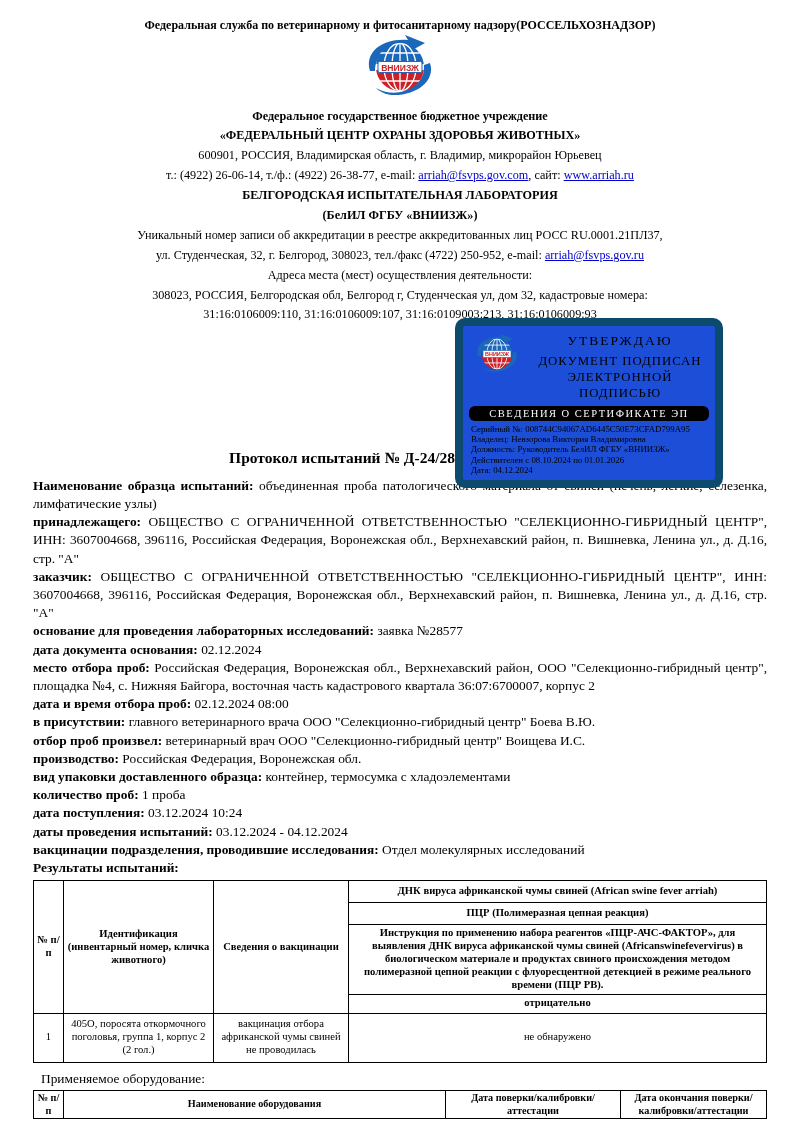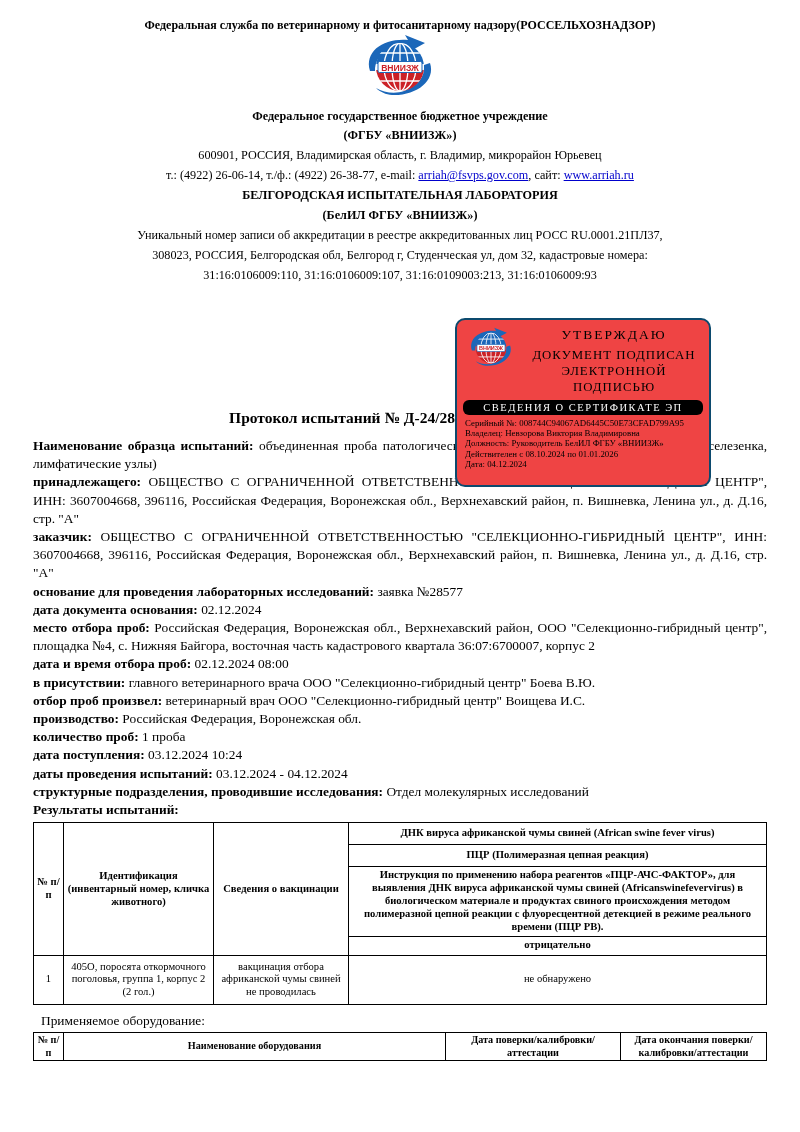--- a/index.html
+++ b/index.html
@@ -10,22 +10,22 @@
   .page{padding:16px 33px 0 33px;}
   .center{text-align:center;}
   .hdr-agency{font-weight:bold;font-size:12px;margin:2px 0 2px;}
   .logo-wrap{width:88px;margin:0 auto;}
   .hdr-line{font-size:12.2px;margin:5.5px 0;line-height:1.18;}
   .hdr-bold{font-weight:bold;}
   a.doc-link{color:#0000cc;text-decoration:underline;cursor:pointer;}
   
   .stamp{
     position:absolute;left:455px;top:318px;width:252px;
-    border:2px solid #0c4a6e;border-radius:10px;background:#ef4444;z-index:3;
-    padding:5px 0 16px 0;
+    border:8px solid #0c4a6e;border-radius:10px;background:#1d4ed8;z-index:3;
+    padding:5px 0 5px 0;
   }
   .stamp-top{position:relative;min-height:54px;}
   .stamp-logo{position:absolute;left:6px;top:0px;}
   .stamp-right{margin-left:62px;text-align:center;}
   .stamp-approve{font-size:13.5px;letter-spacing:2px;margin-top:2px;}
   .stamp-signed{font-size:12.8px;letter-spacing:1px;line-height:1.25;margin-top:5px;}
   .cert-bar{
     background:#000;color:#fff;font-size:10.5px;letter-spacing:1.5px;
     text-align:center;margin:4px 6px 3px 6px;padding:2px 0 2px 0;border-radius:6px;
   }
@@ -70,26 +70,28 @@
           <line x1="20" y1="18" x2="68" y2="18"></line>
           <line x1="20" y1="46" x2="68" y2="46"></line>
         </g>
       </g>
       <rect x="22" y="26.5" width="44" height="11" fill="#fff" stroke="#1b67b9" stroke-width="1" rx="1.5"></rect>
       <text x="44" y="35.5" text-anchor="middle" font-family="Liberation Sans, sans-serif" font-size="8.6" font-weight="bold" fill="#cc2127">ВНИИЗЖ</text>
     </svg>
   </div>
 
   <div class="center hdr-line hdr-bold">Федеральное государственное бюджетное учреждение</div>
-  <div class="center hdr-line hdr-bold">(ФГБУ «ВНИИЗЖ»)</div>
+  <div class="center hdr-line hdr-bold">«ФЕДЕРАЛЬНЫЙ ЦЕНТР ОХРАНЫ ЗДОРОВЬЯ ЖИВОТНЫХ»</div>
   <div class="center hdr-line">600901, РОССИЯ, Владимирская область, г. Владимир, микрорайон Юрьевец</div>
   <div class="center hdr-line"><span>т.: (4922) 26-06-14, т./ф.: (4922) 26-38-77, e-mail: </span><a class="doc-link">arriah@fsvps.gov.com</a><span>, сайт: </span><a class="doc-link">www.arriah.ru</a></div>
   <div class="center hdr-line hdr-bold">БЕЛГОРОДСКАЯ ИСПЫТАТЕЛЬНАЯ ЛАБОРАТОРИЯ</div>
   <div class="center hdr-line hdr-bold">(БелИЛ ФГБУ «ВНИИЗЖ»)</div>
   <div class="center hdr-line">Уникальный номер записи об аккредитации в реестре аккредитованных лиц РОСС RU.0001.21ПЛ37,</div>
+  <div class="center hdr-line"><span>ул. Студенческая, 32, г. Белгород, 308023, тел./факс (4722) 250-952, e-mail: </span><a class="doc-link">arriah@fsvps.gov.ru</a></div>
+  <div class="center hdr-line">Адреса места (мест) осуществления деятельности:</div>
   <div class="center hdr-line">308023, РОССИЯ, Белгородская обл, Белгород г, Студенческая ул, дом 32, кадастровые номера:</div>
   <div class="center hdr-line">31:16:0106009:110, 31:16:0106009:107, 31:16:0109003:213, 31:16:0106009:93</div>
 
   <div class="stamp">
     <div class="stamp-top">
       <div class="stamp-logo">
         <svg width="56" height="42" viewBox="0 0 88 64">
           <path d="M14,36 C8,16 28,3 52,5 l-3,-5 20,8 -18,10 3,-7 C36,8 19,18 19,36 Z" fill="#1b67b9"></path>
           <path d="M74,28 C80,46 60,61 36,60 c-6,-0.4 -12,-3 -16,-7 8,5 20,6 28,3 14,-5 21,-14 20,-26 Z" fill="#1b67b9"></path>
           <clipPath id="glstamp">
@@ -132,40 +134,41 @@
     <p class="field"><b>Наименование образца испытаний:</b> <span>объединенная проба патологического материала от свиней (печень, легкие, селезенка, лимфатические узлы)</span></p>
     <p class="field"><b>принадлежащего:</b> <span>ОБЩЕСТВО С ОГРАНИЧЕННОЙ ОТВЕТСТВЕННОСТЬЮ "СЕЛЕКЦИОННО-ГИБРИДНЫЙ ЦЕНТР", ИНН: 3607004668, 396116, Российская Федерация, Воронежская обл., Верхнехавский район, п. Вишневка, Ленина ул., д. Д.16, стр. "А"</span></p>
     <p class="field"><b>заказчик:</b> <span>ОБЩЕСТВО С ОГРАНИЧЕННОЙ ОТВЕТСТВЕННОСТЬЮ "СЕЛЕКЦИОННО-ГИБРИДНЫЙ ЦЕНТР", ИНН: 3607004668, 396116, Российская Федерация, Воронежская обл., Верхнехавский район, п. Вишневка, Ленина ул., д. Д.16, стр. "А"</span></p>
     <p class="field"><b>основание для проведения лабораторных исследований:</b> <span>заявка №28577</span></p>
     <p class="field"><b>дата документа основания:</b> <span>02.12.2024</span></p>
     <p class="field"><b>место отбора проб:</b> <span>Российская Федерация, Воронежская обл., Верхнехавский район, ООО "Селекционно-гибридный центр", площадка №4, с. Нижняя Байгора, восточная часть кадастрового квартала 36:07:6700007, корпус 2</span></p>
     <p class="field"><b>дата и время отбора проб:</b> <span>02.12.2024 08:00</span></p>
     <p class="field"><b>в присутствии:</b> <span>главного ветеринарного врача ООО "Селекционно-гибридный центр" Боева В.Ю.</span></p>
     <p class="field"><b>отбор проб произвел:</b> <span>ветеринарный врач ООО "Селекционно-гибридный центр" Воищева И.С.</span></p>
     <p class="field"><b>производство:</b> <span>Российская Федерация, Воронежская обл.</span></p>
+    <p class="field"><b>вид упаковки доставленного образца:</b> <span>контейнер, термосумка с хладоэлементами</span></p>
     <p class="field"><b>количество проб:</b> <span>1 проба</span></p>
     <p class="field"><b>дата поступления:</b> <span>03.12.2024 10:24</span></p>
     <p class="field"><b>даты проведения испытаний:</b> <span>03.12.2024 - 04.12.2024</span></p>
-    <p class="field"><b>структурные подразделения, проводившие исследования:</b> <span>Отдел молекулярных исследований</span></p>
+    <p class="field"><b>вакцинации подразделения, проводившие исследования:</b> <span>Отдел молекулярных исследований</span></p>
     <p class="field"><b>Результаты испытаний:</b></p>
   </div>
 
   <table class="res-table">
     <colgroup>
         <col style="width:30px">
         <col style="width:150px">
         <col style="width:135px">
         <col style="width:418px">
       </colgroup>
     <tbody>
         <tr>
       <th rowspan="4">№ п/п</th>
       <th rowspan="4">Идентификация (инвентарный номер, кличка животного)</th>
       <th rowspan="4">Сведения о вакцинации</th>
-      <th style="height:19px">ДНК вируса африканской чумы свиней (African swine fever virus)</th>
+      <th style="height:19px">ДНК вируса африканской чумы свиней (African swine fever arriah)</th>
     </tr>
     <tr>
           <th style="height:19px">ПЦР (Полимеразная цепная реакция)</th>
         </tr>
     <tr>
           <th class="res-desc" style="height:54px">Инструкция по применению набора реагентов «ПЦР-АЧС-ФАКТОР», для выявления ДНК вируса африканской чумы свиней (Africanswinefevervirus) в биологическом материале и продуктах свиного происхождения методом полимеразной цепной реакции с флуоресцентной детекцией в режиме реального времени (ПЦР РВ).</th>
         </tr>
     <tr>
           <th style="height:16px">отрицательно</th>
         </tr>

